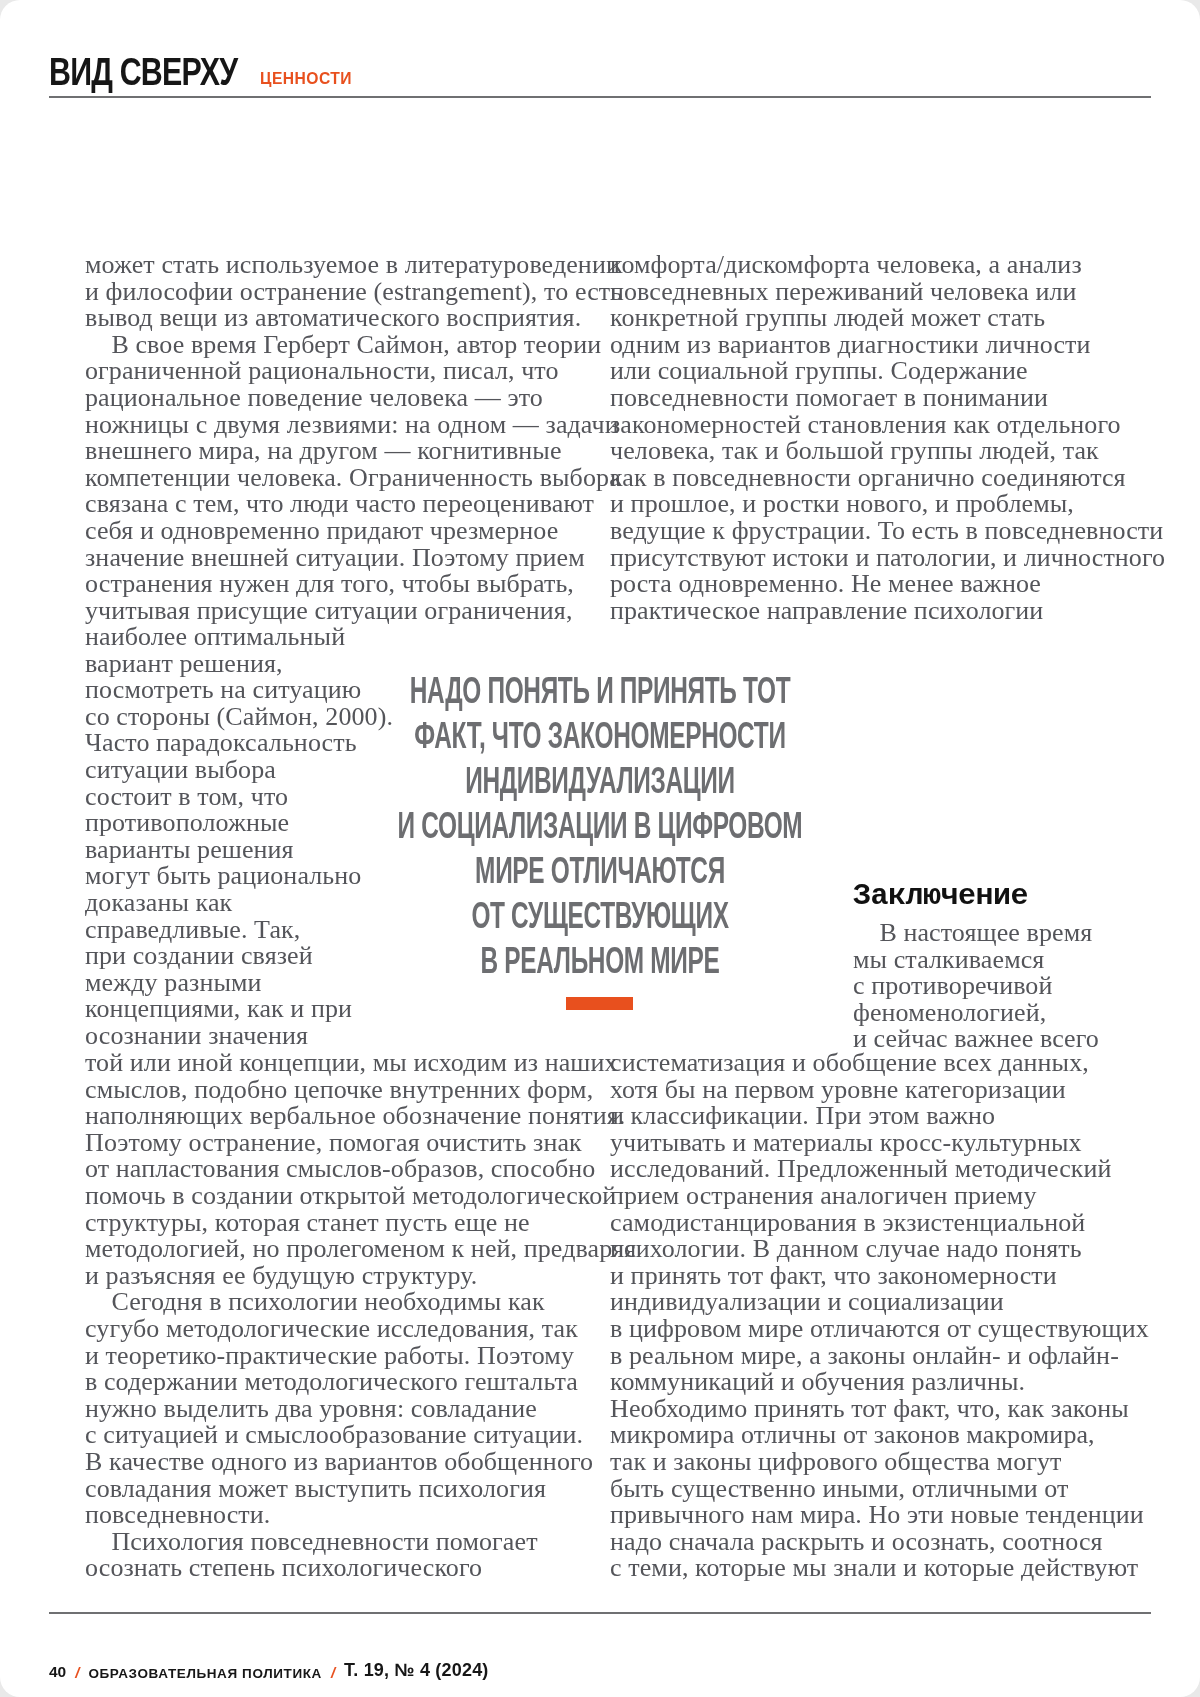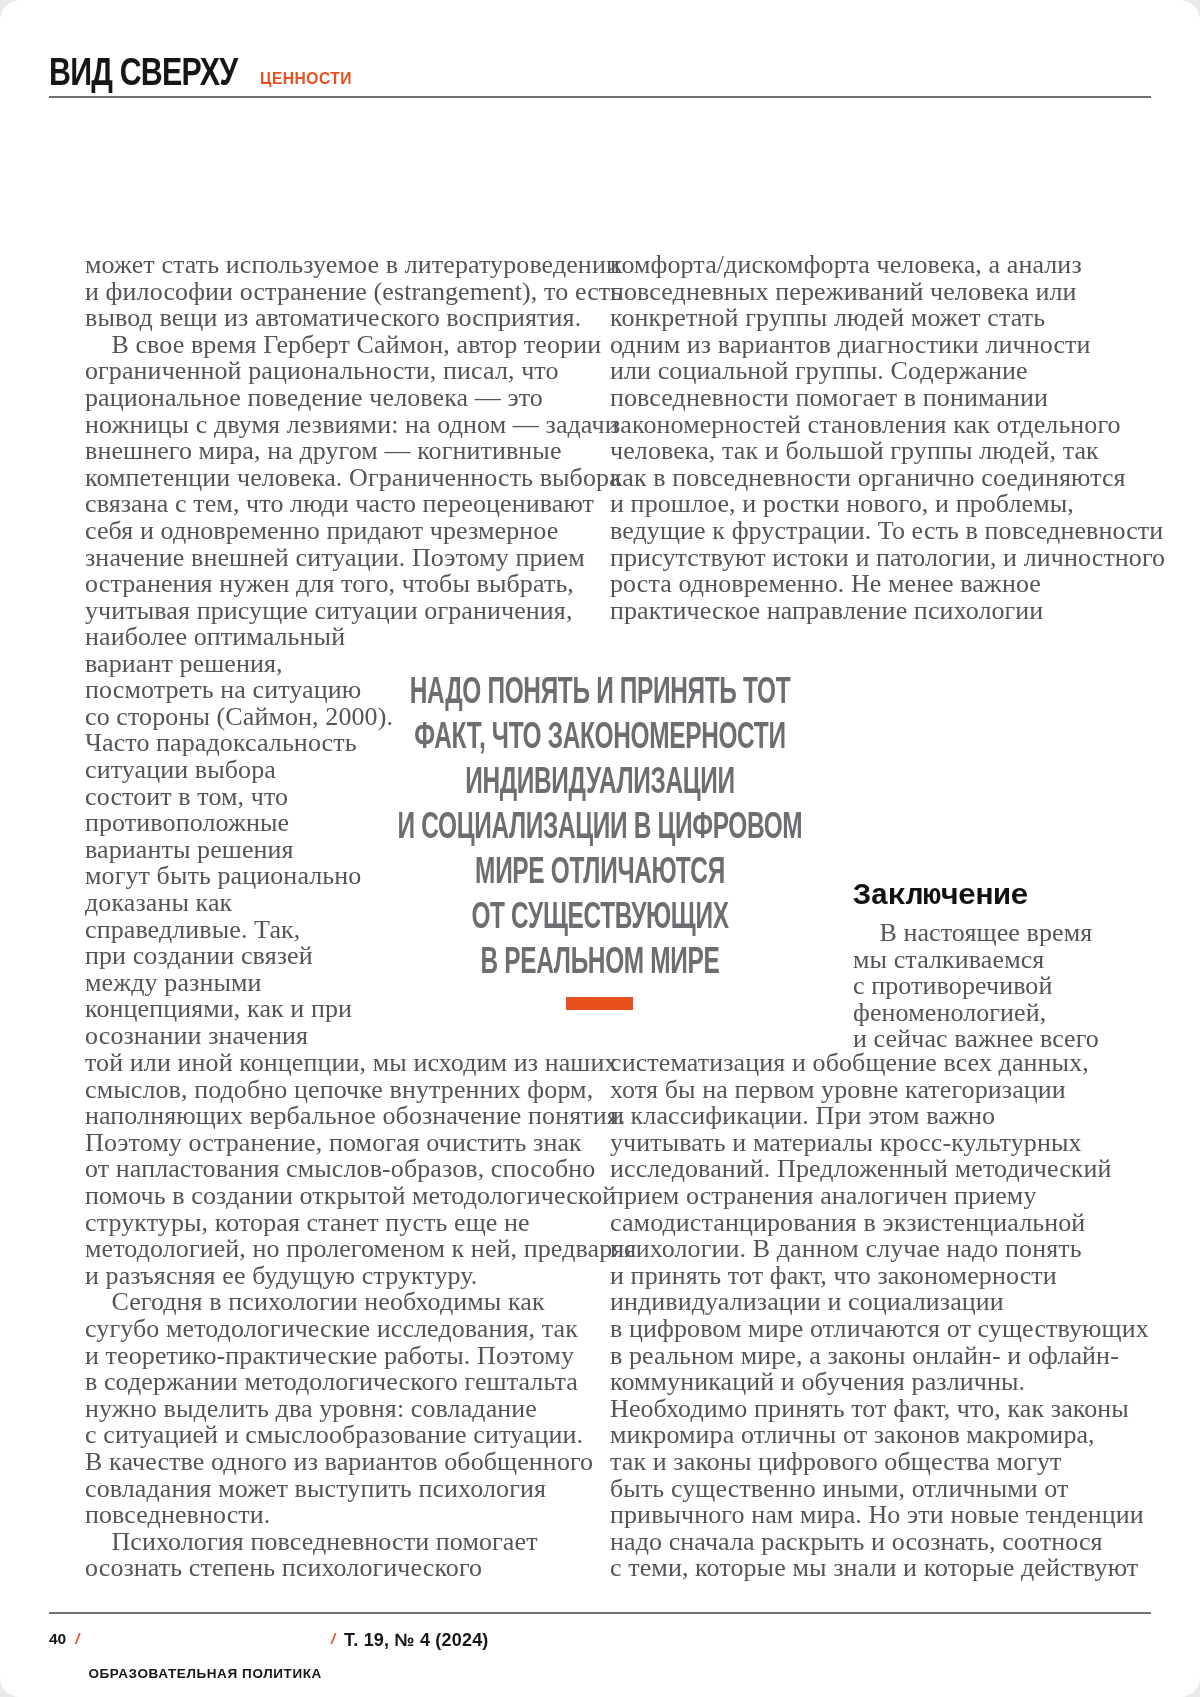--- a/index.html
+++ b/index.html
@@ -71,21 +71,21 @@
     position:absolute;left:853px;top:856px;
     font-family:Liberation Mono, monospace;
     font-weight:bold;font-size:30px;line-height:34px;
     letter-spacing:-.5px;color:#111;
     white-space:pre;
     margin-top:23px;
   }
   
   .footer{
     position:absolute;left:49px;top:1630px;
-    display:flex;align-items:flex-start;gap:9px;
+    display:flex;align-items:flex-end;gap:9px;
     font-family:"Liberation Sans",sans-serif;
     color:var(--black);
   }
   .footer .pageno{font-weight:bold;font-size:15.5px;}
   .footer .slash{color:var(--accent);font-weight:bold;font-style:italic;font-size:15px;}
   .footer .journal{font-weight:bold;font-size:13.5px;letter-spacing:.6px;margin-top:36px;}
   .footer .issue{font-weight:bold;font-size:18px;letter-spacing:.2px;}
 </style>
 </head>
 <body>

